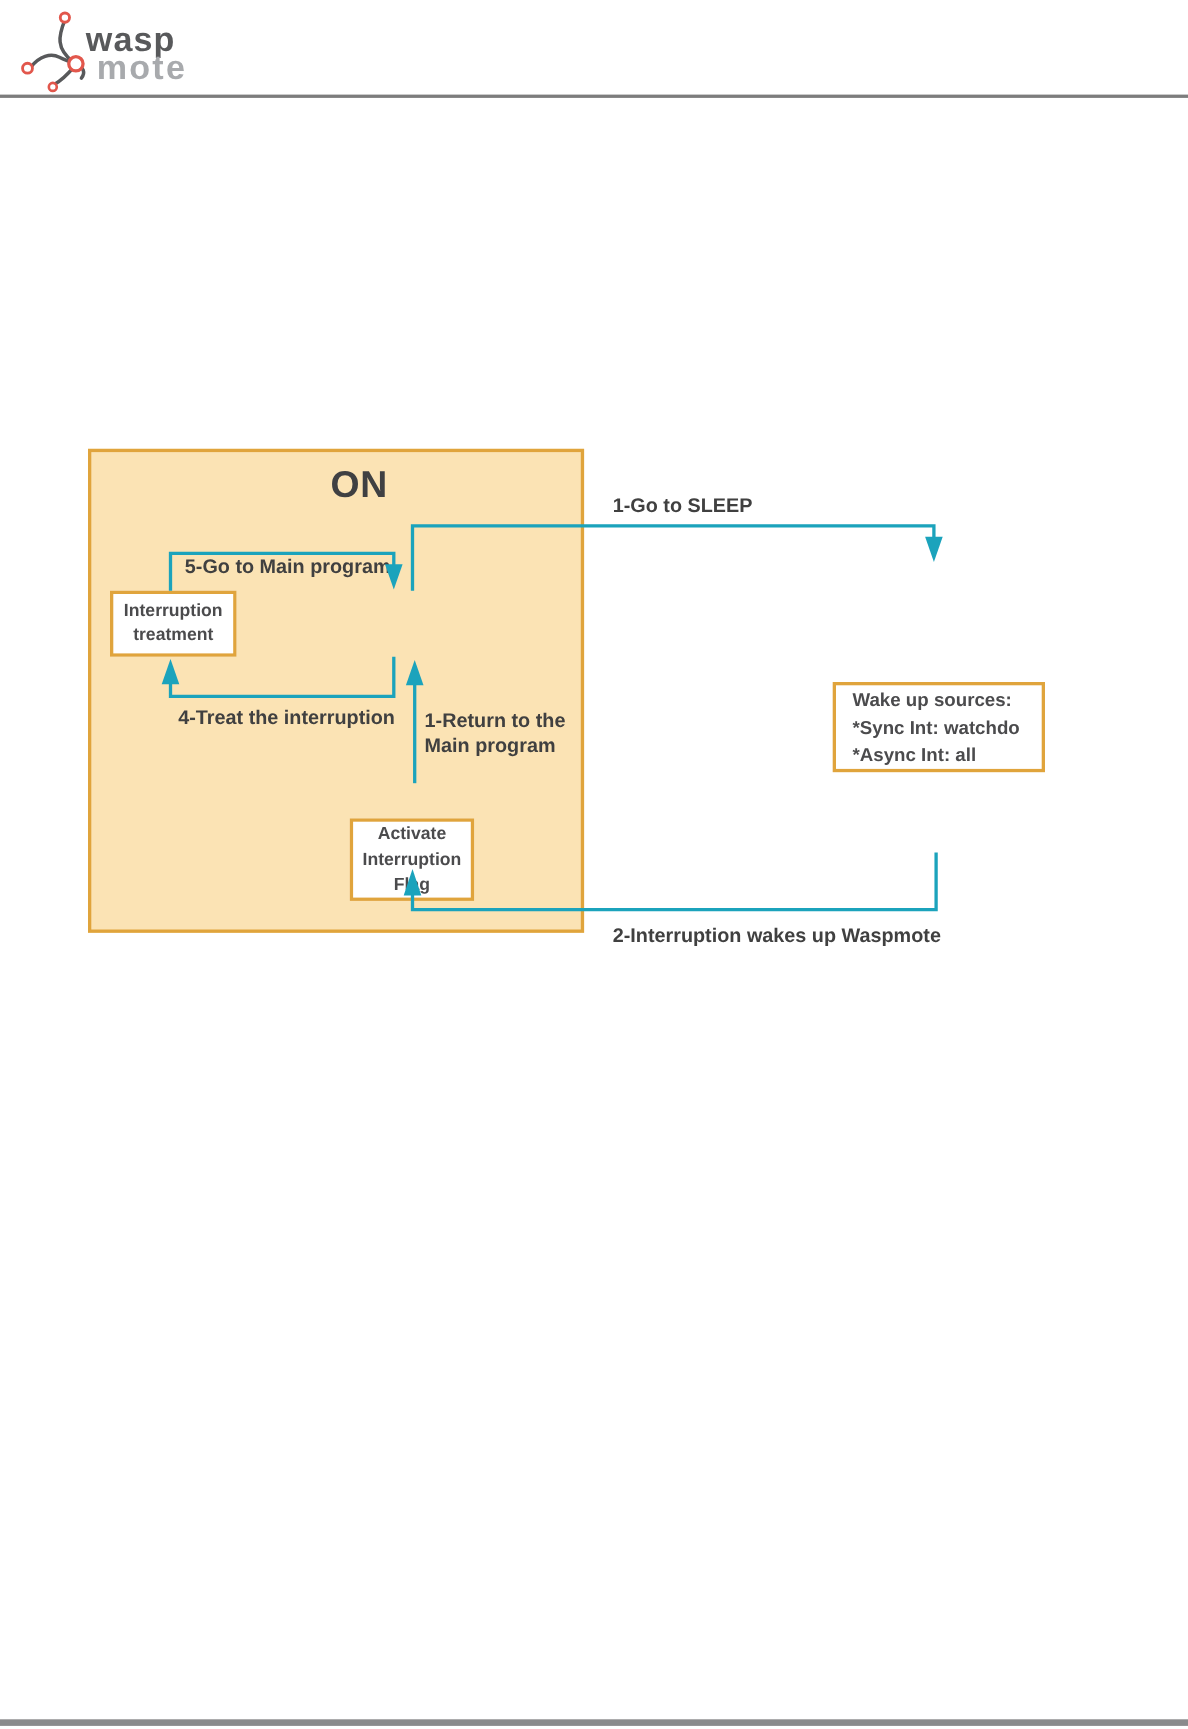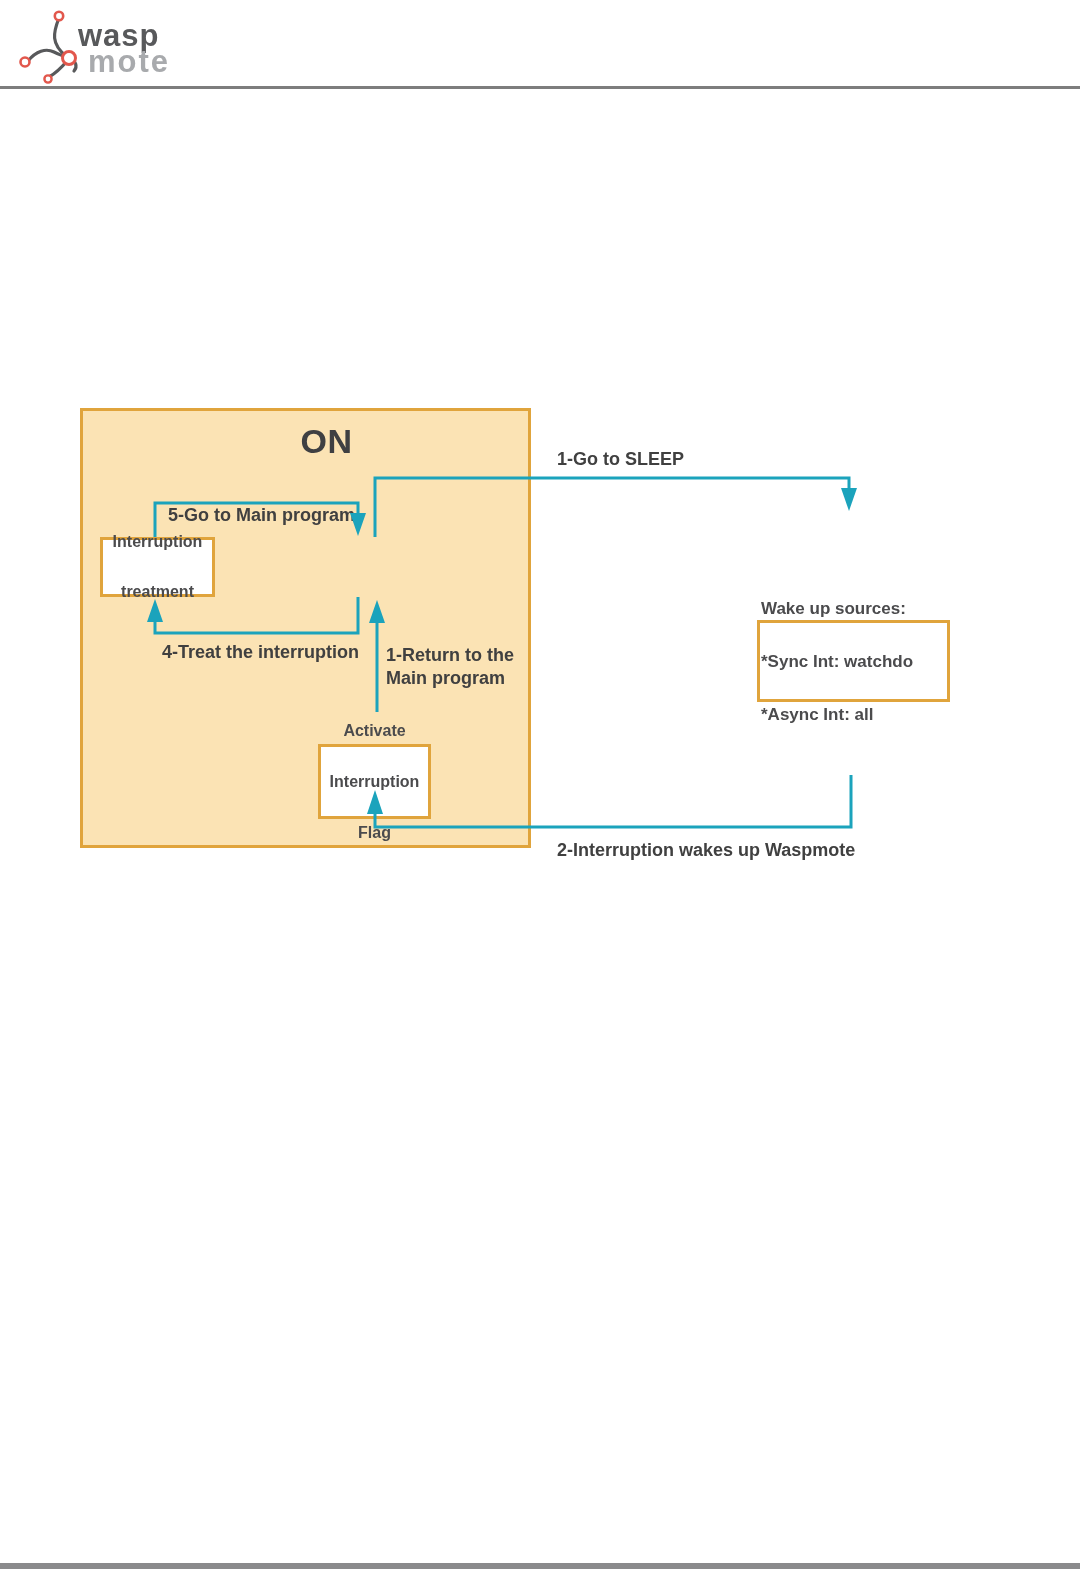--- a/index.html
+++ b/index.html
@@ -71,30 +71,29 @@
     display: flex;
     flex-direction: column;
     align-items: center;
     justify-content: center;
     font-weight: bold;
     font-size: 16px;
     line-height: 22px;
     color: #4b4b4d;
     text-align: center;
     z-index: 3;
-    gap: 28px;
   }
   #interruption-treatment-box { left: 100px; top: 537px; width: 115px; height: 60px; }
   #main-program-box           { left: 318px; top: 537px; width: 114px; height: 60px; }
   #activate-flag-box          { left: 318px; top: 744px; width: 113px; height: 75px; line-height: 23px; }
   #wake-up-box {
     left: 757px; top: 620px; width: 193px; height: 82px;
     align-items: flex-start;
     text-align: left;
-    padding-left: 1px;
+    padding-left: 15px;
     font-size: 17px;
     line-height: 25px;
   }
 
   
   .t-label {
     position: absolute;
     font-weight: bold;
     font-size: 18px;
     color: #404040;

